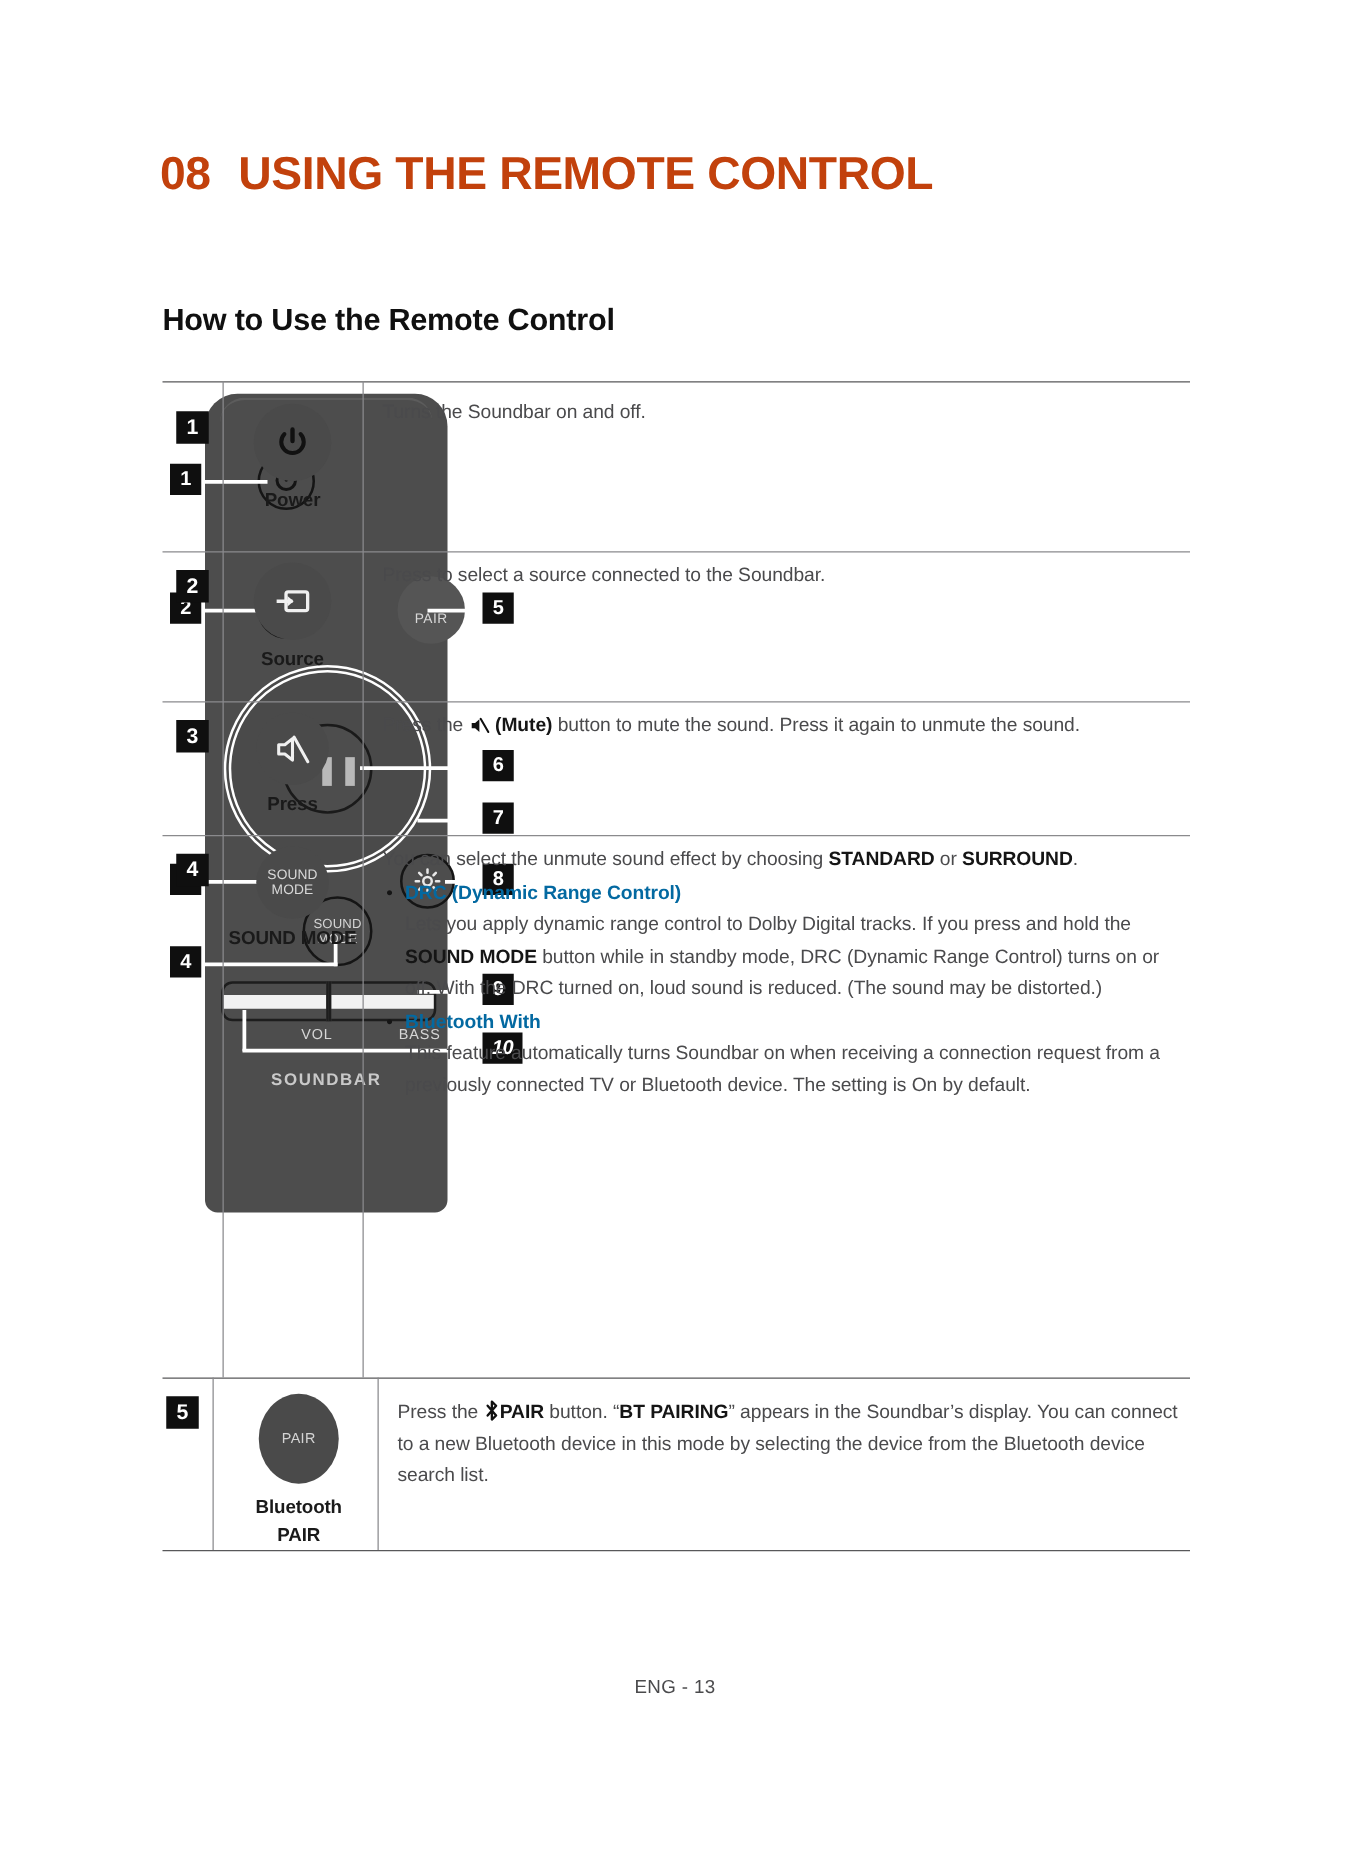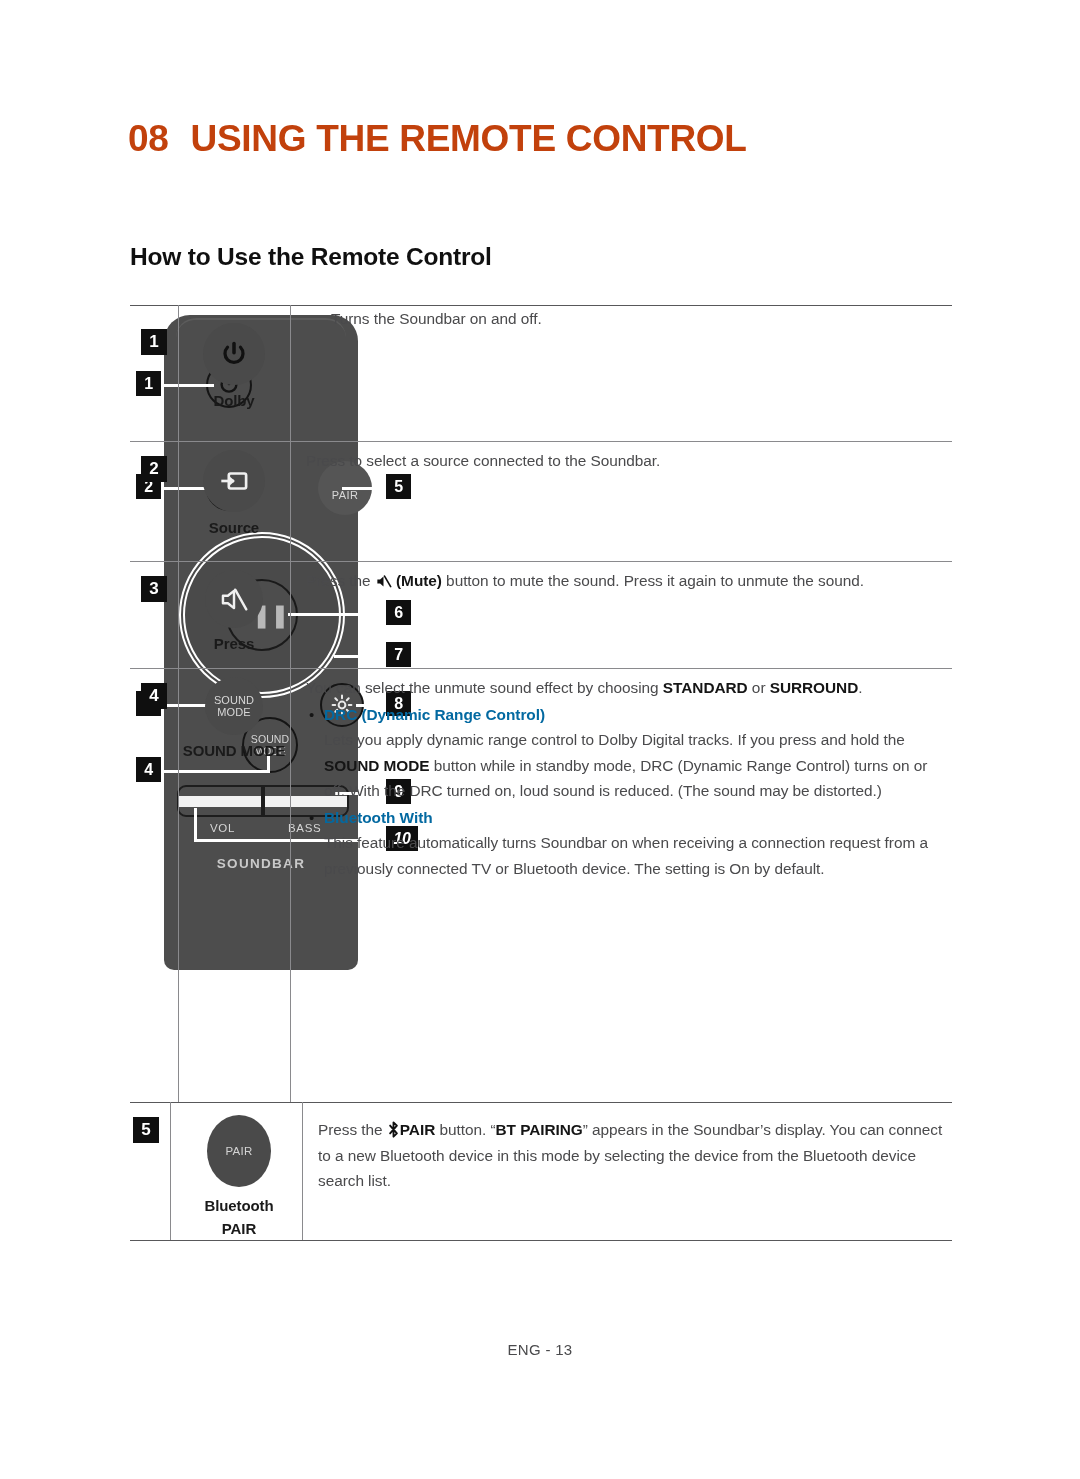--- a/index.html
+++ b/index.html
@@ -118,21 +118,21 @@
     position: absolute; left: 0; top: 9px; width: 100%; height: 11px;
     background: #f2f2f2;
   }
   .rocker-div {
     position: absolute; left: 50%; top: -2px; width: 4px; height: 32px;
     margin-left: -2px; background: #4d4d4d;
     border-left: 2px solid #1d1d1d; border-right: 2px solid #1d1d1d;
   }
   .rocker-lbl {
     position: absolute; top: 522px; font-size: 11.5px;
-    color: #d6d6d6; letter-spacing: .7px;
+    color: #d6d6d6; letter-spacing: .7px; margin-left: 31px;
   }
   .rocker-lbl.vol  { left: 82px; }
   .rocker-lbl.bass { left: 160px; }
   .brandmark {
     position: absolute; left: 0; top: 556px; width: 266px;
     text-align: center; font-size: 13.5px; font-weight: bold;
     color: #c9c9c9; letter-spacing: 1.3px;
   }
 
   
@@ -356,23 +356,23 @@
   <div class="vline" style="left:172px; top:797px; height:138px;"></div>
 
   <div class="cell-num" style="left:11px; top:24px;">1</div>
   <div class="cell-btn" style="left:49px; top:18px;">
     <div class="tbtn">
       <svg width="30" height="30" viewBox="0 0 24 24">
         <path d="M12 3.6 L12 11" stroke="#111" stroke-width="2.8" stroke-linecap="round" fill="none"></path>
         <path d="M6.8 6.6 A7.2 7.2 0 1 0 17.2 6.6" stroke="#111" stroke-width="2.6" fill="none" stroke-linecap="round"></path>
       </svg>
     </div>
-    <div class="cap">Dolby</div>
-  </div>
-  <div class="cell-txt" style="left:176px; top:1px; width:630px;margin-left:25px;">Turns the Soundbar on and off.</div>
+    <div class="cap">Power</div>
+  </div>
+  <div class="cell-txt" style="left:176px; top:12px; width:630px;">Turns the Soundbar on and off.</div>
 
   <div class="cell-num" style="left:11px; top:151px;">2</div>
   <div class="cell-btn" style="left:49px; top:145px;">
     <div class="tbtn">
       <svg width="30" height="26" viewBox="0 0 26 22">
         <rect x="8.5" y="4.5" width="15" height="13" rx="1.5" stroke="#f0f0f0" stroke-width="2.3" fill="none"></rect>
         <path d="M2 11 H13" stroke="#f0f0f0" stroke-width="2.3" fill="none"></path>
         <path d="M9.5 7.3 L13.8 11 L9.5 14.7 Z" fill="#f0f0f0"></path>
       </svg>
     </div>

